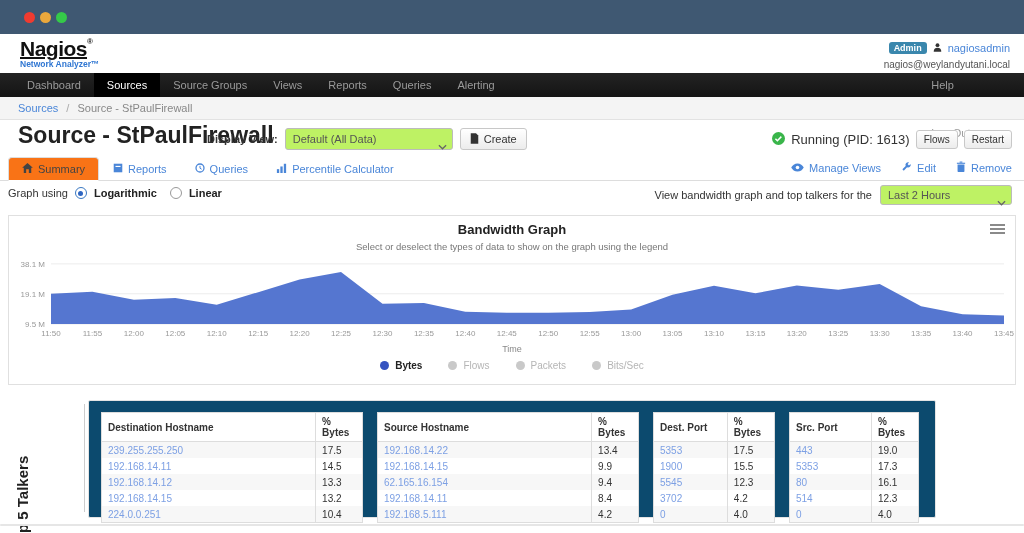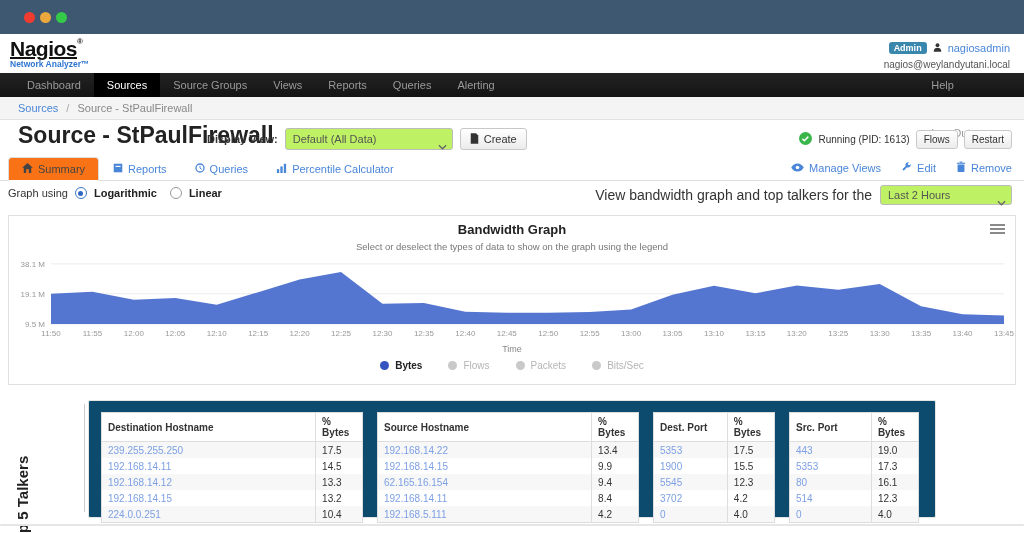--- a/index.html
+++ b/index.html
@@ -9,21 +9,21 @@
 
   
   .titlebar { position:absolute; left:0; top:0; width:1024px; height:34px; background:#3f5872; }
   .dot { position:absolute; top:12px; width:11px; height:11px; border-radius:50%; }
   .dot.red { left:24px; background:#f03b30; }
   .dot.yellow { left:40px; background:#eba83c; }
   .dot.green { left:56px; background:#35c949; }
 
   
   .header { position:absolute; left:0; top:34px; width:1024px; height:39px; background:#fff; }
-  .logo { position:absolute; left:10px; top:3px; }
+  .logo { position:absolute; left:20px; top:3px; }
   .logo-title { font-size:21px; font-weight:bold; color:#111; letter-spacing:-0.5px; }
   .logo-title .n-underline { text-decoration:underline; text-decoration-thickness:2px; }
   .logo-reg { font-size:8px; vertical-align:top; color:#111; font-weight:bold; }
   .logo-sub { font-size:8.5px; font-weight:bold; color:#2f76d2; margin-top:-2px; }
   .user-area { position:absolute; right:14px; top:5px; text-align:right; }
   .user-line { display:flex; align-items:center; justify-content:flex-end; gap:5px; }
   .badge-admin { background:#3a87ad; color:#fff; font-size:9px; font-weight:bold;
     padding:1px 5px; border-radius:3px; }
   .username { color:#4a86d8; font-size:11px; }
   .email { font-size:10px; color:#555; margin-top:2px; }
@@ -51,21 +51,21 @@
   .sel-wrap { position:relative; }
   .sel { appearance:none; -webkit-appearance:none; border:1px solid #bbb; border-radius:3px;
     background:#bef264; font-size:11px; color:#555; height:22px; padding:0 20px 0 7px;
     font-family:"Liberation Sans", sans-serif; }
   .sel-chev { position:absolute; right:6px; top:8px; pointer-events:none; }
   .btn { display:inline-flex; align-items:center; gap:5px; border:1px solid #c8c8c8; border-radius:3px;
     background:linear-gradient(#fff,#ececec); color:#333; font-size:11px; height:22px; padding:0 9px;
     cursor:pointer; }
   .btn.small { font-size:10px; height:19px; padding:0 7px; }
   .status-group { position:absolute; right:12px; top:8px; display:flex; align-items:center; gap:6px; }
-  .status-text { font-size:10px; color:#333; }
+  .status-text { font-size:13px; color:#333; }
 
   
   .tabs-row { position:absolute; left:0; top:156px; width:1024px; height:25px; border-bottom:1px solid #ddd; }
   .tabs { position:absolute; left:8px; bottom:-1px; display:flex; }
   .tab { display:flex; align-items:center; gap:5px; font-size:11px; padding:5px 13px;
     color:#4a86d8; cursor:pointer; border:1px solid transparent; }
   .tab.active { background:#f97316; color:#444; border-color:#ddd; border-bottom-color:#fff;
     border-radius:4px 4px 0 0; }
   .tab-actions { position:absolute; right:12px; top:5px; display:flex; gap:20px; }
   .action-link { display:flex; align-items:flex-end; gap:5px; font-size:11px; color:#4a86d8; cursor:pointer; }
@@ -73,21 +73,21 @@
   
   .controls-row { position:absolute; left:0; top:185px; width:1024px; height:22px; }
   .graph-using { position:absolute; left:8px; top:2px; display:flex; align-items:center; gap:7px; font-size:11px; color:#333; }
   .radio { width:12px; height:12px; border-radius:50%; border:1px solid #999; background:#fff;
     display:inline-block; position:relative; cursor:pointer; }
   .radio.checked { border-color:#3a78c2; }
   .radio.checked::after { content:""; position:absolute; left:2.5px; top:2.5px; width:5px; height:5px;
     border-radius:50%; background:#2e66c2; }
   .radio-label { font-weight:bold; color:#222; margin-right:6px; }
   .range-group { position:absolute; right:12px; top:0; display:flex; align-items:center; gap:8px; }
-  .range-label { font-size:14px; color:#333; }
+  .range-label { font-size:11px; color:#333; }
 
   
   .chart-card { position:absolute; left:8px; top:215px; width:1008px; height:170px;
     border:1px solid #e0e0e0; background:#fff; }
   .chart-title { position:absolute; top:6px; width:100%; text-align:center; font-size:13px;
     font-weight:bold; color:#222; }
   .chart-subtitle { position:absolute; top:25px; width:100%; text-align:center; font-size:9.5px; color:#777; }
   .hamburger { position:absolute; right:10px; top:8px; width:15px; cursor:pointer; }
   .hamburger div { height:2px; background:#8a8a8a; margin-bottom:2px; }
   .plot-svg { position:absolute; left:0; top:40px; }

